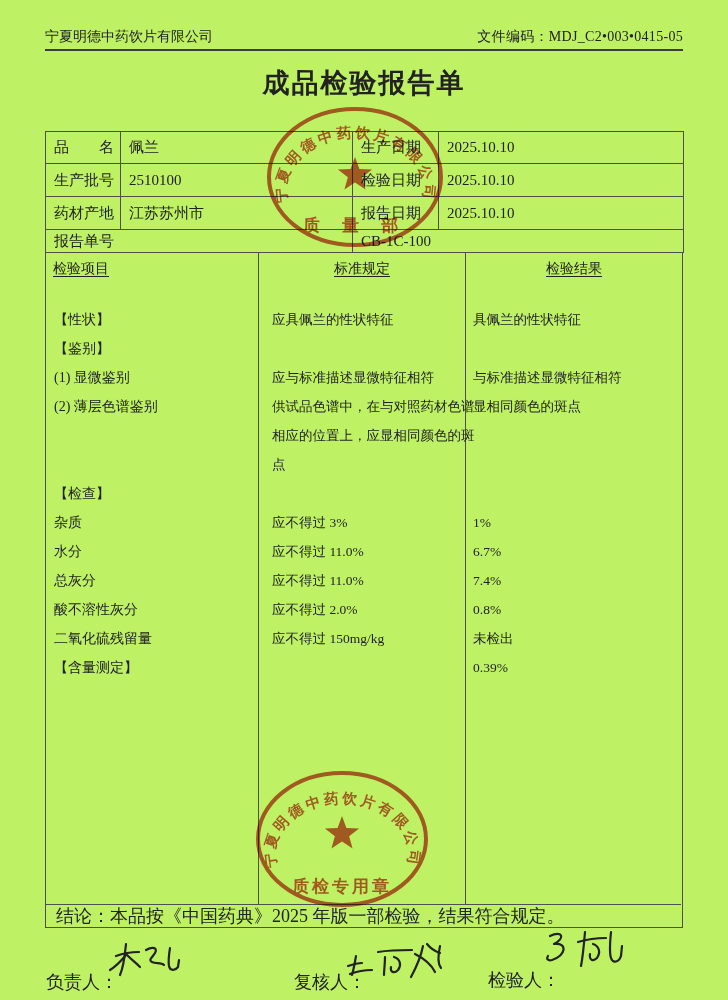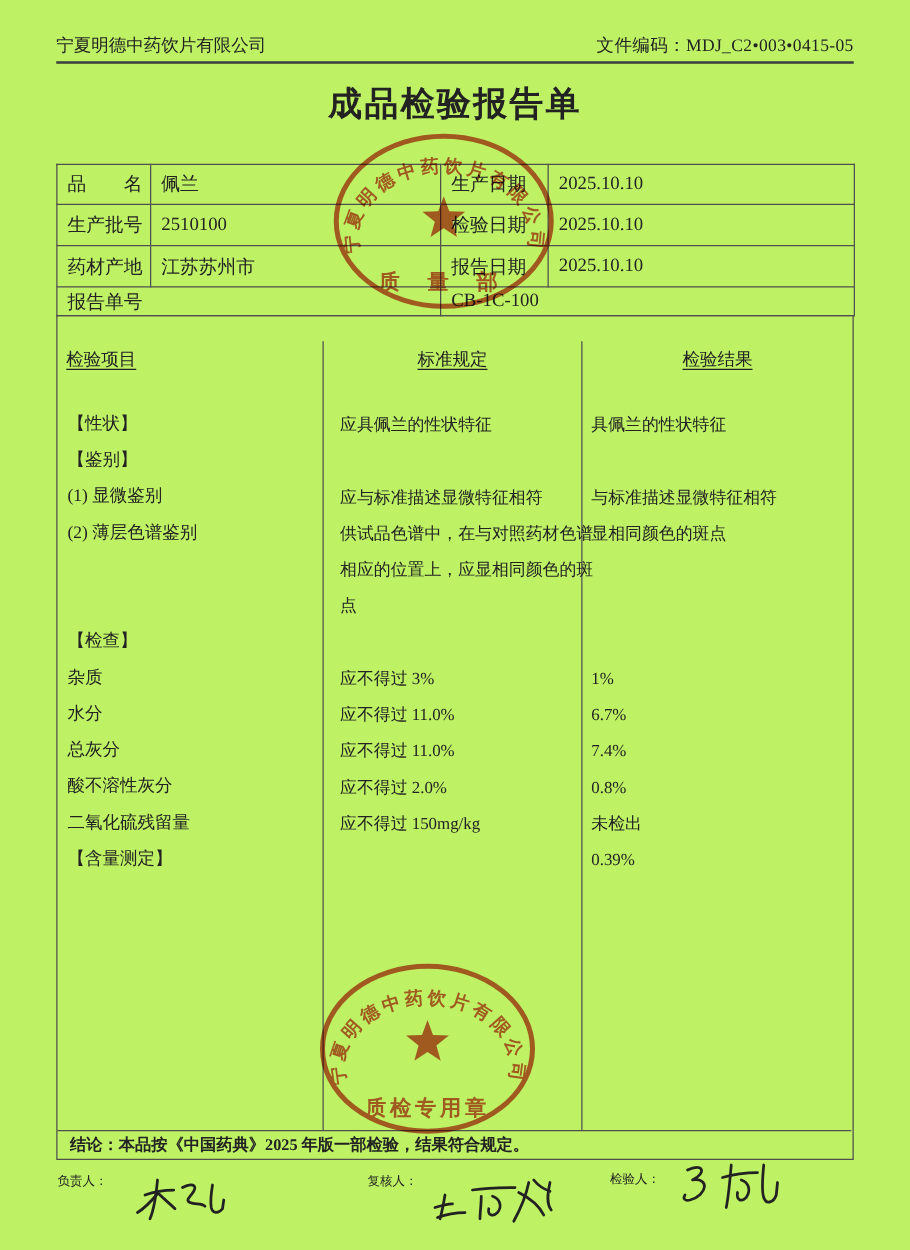--- a/index.html
+++ b/index.html
@@ -18,37 +18,37 @@
   table.info-table{position:absolute;left:45px;top:131px;width:638px;border-collapse:collapse;table-layout:fixed;font-size:15px;}
   table.info-table td{border:1px solid var(--line,#4f4f4f);padding:0 0 0 8px;vertical-align:middle;}
   table.info-table col.c1{width:75px}table.info-table col.c2{width:232px}
   table.info-table col.c3{width:86px}table.info-table col.c4{width:245px}
   tr.ir1{height:32px}tr.ir2{height:33px}tr.ir3{height:33px}tr.ir4{height:23px}
   .just{display:inline-block;width:60px;text-align:justify;text-align-last:justify;}
   td.val2{padding-left:10px;}
 
   
   .result-table{position:absolute;left:45px;top:252px;width:638px;height:676px;border:1px solid var(--line,#4f4f4f);box-sizing:border-box;}
-  .rt-cols{position:absolute;left:0;top:0;right:0;bottom:23px;display:flex;margin-top:20px;}
+  .rt-cols{position:absolute;left:0;top:0;right:0;bottom:23px;display:flex;}
   .rt-col{box-sizing:border-box;height:100%;font-size:13.5px;}
   .rt-col1{width:213px;border-right:1px solid var(--line,#4f4f4f);}
   .rt-col2{width:207px;border-right:1px solid var(--line,#4f4f4f);}
   .rt-col3{flex:1;}
   .rt-head{height:30px;line-height:32px;text-align:center;font-size:14px;text-decoration:underline;text-underline-offset:3px;}
   .rt-col1 .rt-head{text-align:left;padding-left:7px;}
   .rt-gap{height:22px;}
   .rt-line{height:29px;line-height:29px;white-space:nowrap;}
   .rt-col1 .rt-line{padding-left:8px;font-size:14px;}
   .rt-col2 .rt-line{padding-left:13px;}
   .rt-col3 .rt-line{padding-left:7px;}
   .rt-conclusion{position:absolute;left:0;right:1px;bottom:0;height:23px;line-height:22px;border-top:1px solid var(--line,#4f4f4f);
-    font-size:13px;font-weight:bold;padding-left:10px;box-sizing:border-box;white-space:nowrap;}
-
-  
-  .sig-label{position:absolute;font-size:10px;}
+    font-size:18px;font-weight:normal;padding-left:10px;box-sizing:border-box;white-space:nowrap;}
+
+  
+  .sig-label{position:absolute;font-size:18px;margin-top:32px;}
   .sig{position:absolute;color:var(--ink,#222);}
   .sig path{fill:none;stroke:currentColor;stroke-width:2.2;stroke-linecap:round;stroke-linejoin:round;}
 
   
   .stamp{position:absolute;color:var(--stamp,#d3442c);opacity:.85;mix-blend-mode:multiply;}
   .stamp .ring{fill:none;stroke:currentColor;}
   .stamp text{fill:currentColor;font-weight:bold;font-family:"Liberation Serif","DejaVu Serif",serif;}
   .stamp .star{fill:currentColor;}
 </style>
 </head>

